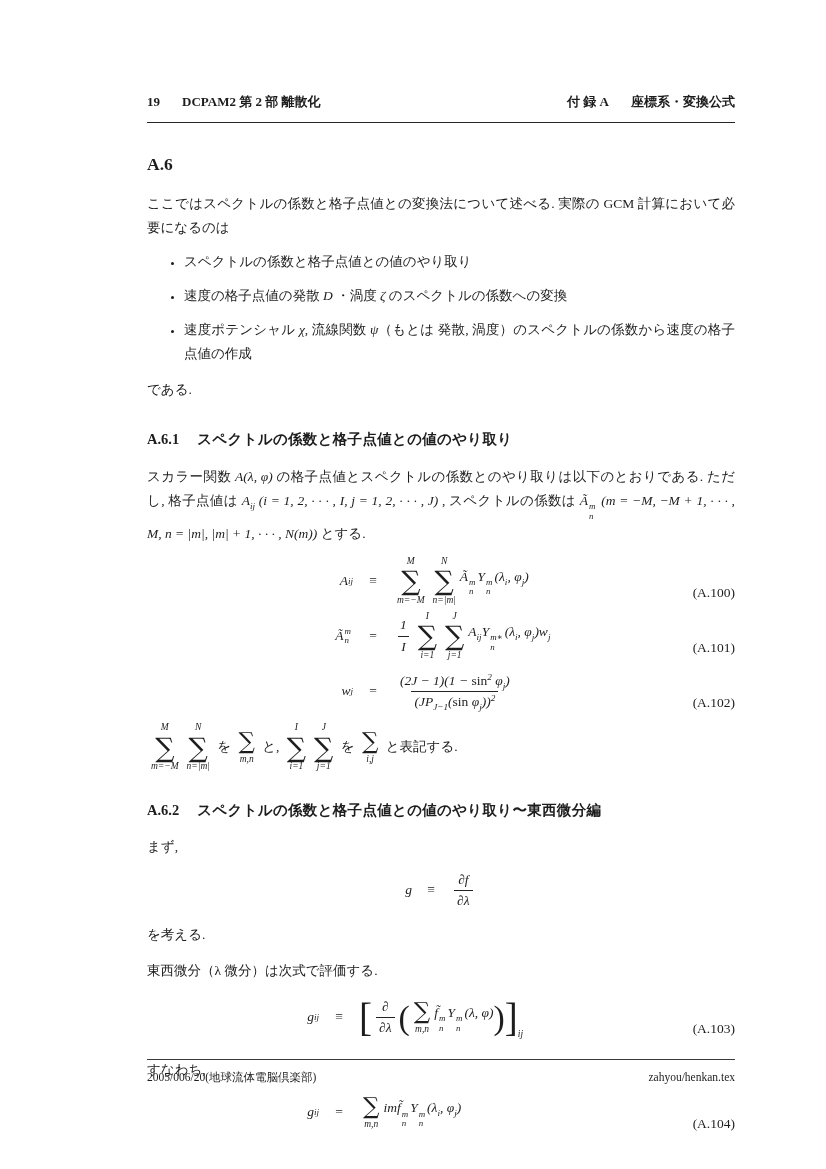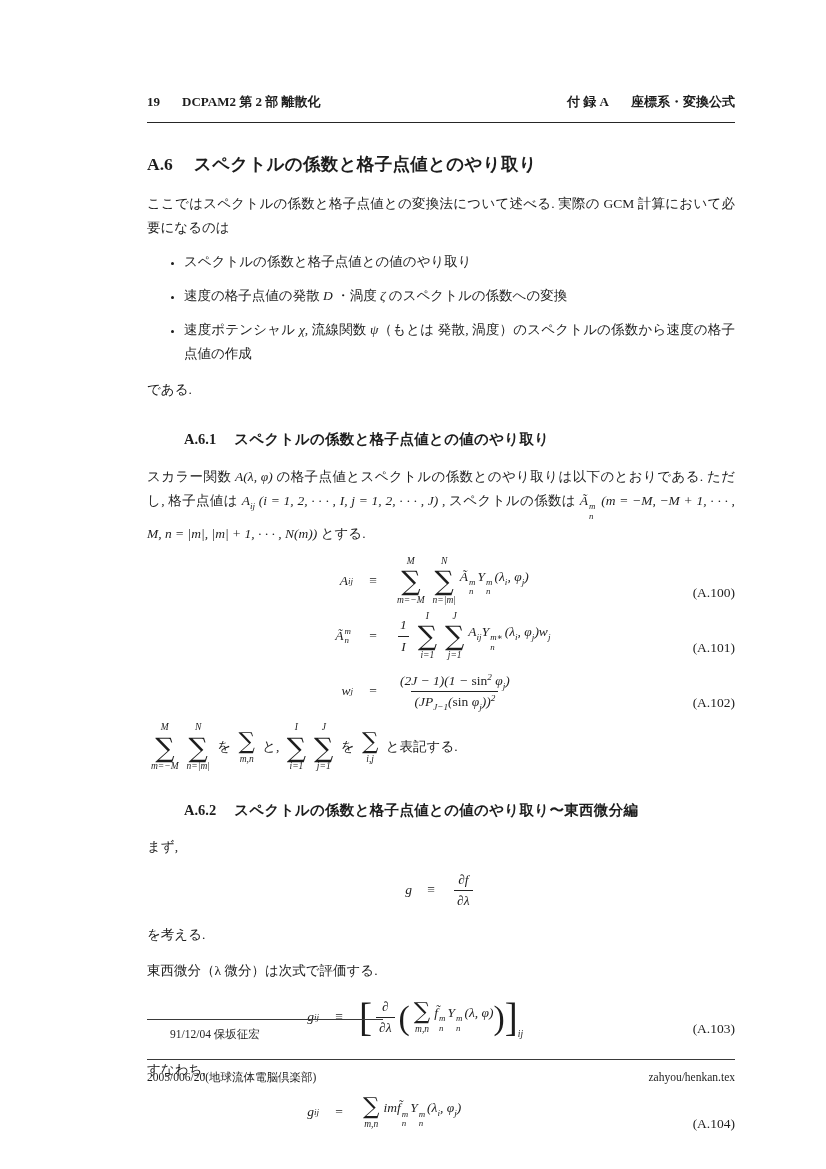--- a/index.html
+++ b/index.html
@@ -11,21 +11,21 @@
   }
   .content { position:absolute; left:147px; top:90px; width:588px; font-size:13.5px; line-height:1.78; }
 
   
   .runhead { display:flex; justify-content:space-between; align-items:baseline;
              font-weight:bold; font-size:13px; padding-bottom:9px; border-bottom:1.5px solid #262626; }
   .runhead .grp { display:flex; gap:22px; }
 
   
   .sec1 { margin-top:26px; font-size:17.5px; font-weight:bold; display:flex; gap:21px; align-items:flex-end; }
-  .sec2 { margin-top:25px; font-size:14.5px; font-weight:bold; display:flex; gap:18px; align-items:baseline;margin-left:37px; }
+  .sec2 { margin-top:25px; font-size:14.5px; font-weight:bold; display:flex; gap:18px; align-items:baseline; }
   .sec1 .jt, .sec2 .jt { font-family:"Liberation Sans","DejaVu Sans",sans-serif; letter-spacing:0.3px; }
 
   .para { margin-top:12px; text-align:justify; }
   .para-tight { margin-top:10px; }
 
   ul.blist { margin:9px 0 0 0; padding-left:37px; }
   ul.blist li { margin:10px 0; text-align:justify; }
   ul.blist li::marker { font-size:11px; }
 
   
@@ -81,21 +81,20 @@
         <span>DCPAM2 第 2 部 離散化</span>
       </div>
       <div class="grp">
         <span>付 録 A</span>
         <span>座標系・変換公式</span>
       </div>
     </div>
 
     <div class="sec1">
       <span>A.6</span>
-      <span class="jt">スペクトルの係数と格子点値とのやり取り</span>
     </div>
 
     <p class="para"><span>ここではスペクトルの係数と格子点値との変換法について述べる. 実際の GCM 計算において必要になるのは</span></p>
 
     <ul class="blist">
       <li><span>スペクトルの係数と格子点値との値のやり取り</span></li>
       <li><span>速度の格子点値の発散 </span><span class="math">D</span><span> ・渦度 </span><span class="math">ζ</span><span> のスペクトルの係数への変換</span></li>
       <li><span>速度ポテンシャル </span><span class="math">χ</span><span>, 流線関数 </span><span class="math">ψ</span><span>（もとは 発散, 渦度）のスペクトルの係数から速度の格子点値の作成</span></li>
     </ul>
 
@@ -256,22 +255,18 @@
             </span>Y<span class="ss">
               <span class="u">m</span>
               <span class="d">n</span>
             </span>(λ<sub>i</sub>, φ<sub>j</sub>)</span>
       </span>
       <span class="no">(A.104)</span>
     </div>
 
   </div>
 
-  <div class="footnote">
-    <div class="rule"></div>
-    <div class="txt">91/12/04 保坂征宏</div>
-  </div>
 
   <div class="pfoot">
     <span>2005/006/20(地球流体電脳倶楽部)</span>
     <span>zahyou/henkan.tex</span>
   </div>
 </div>
 
 </body></html>

